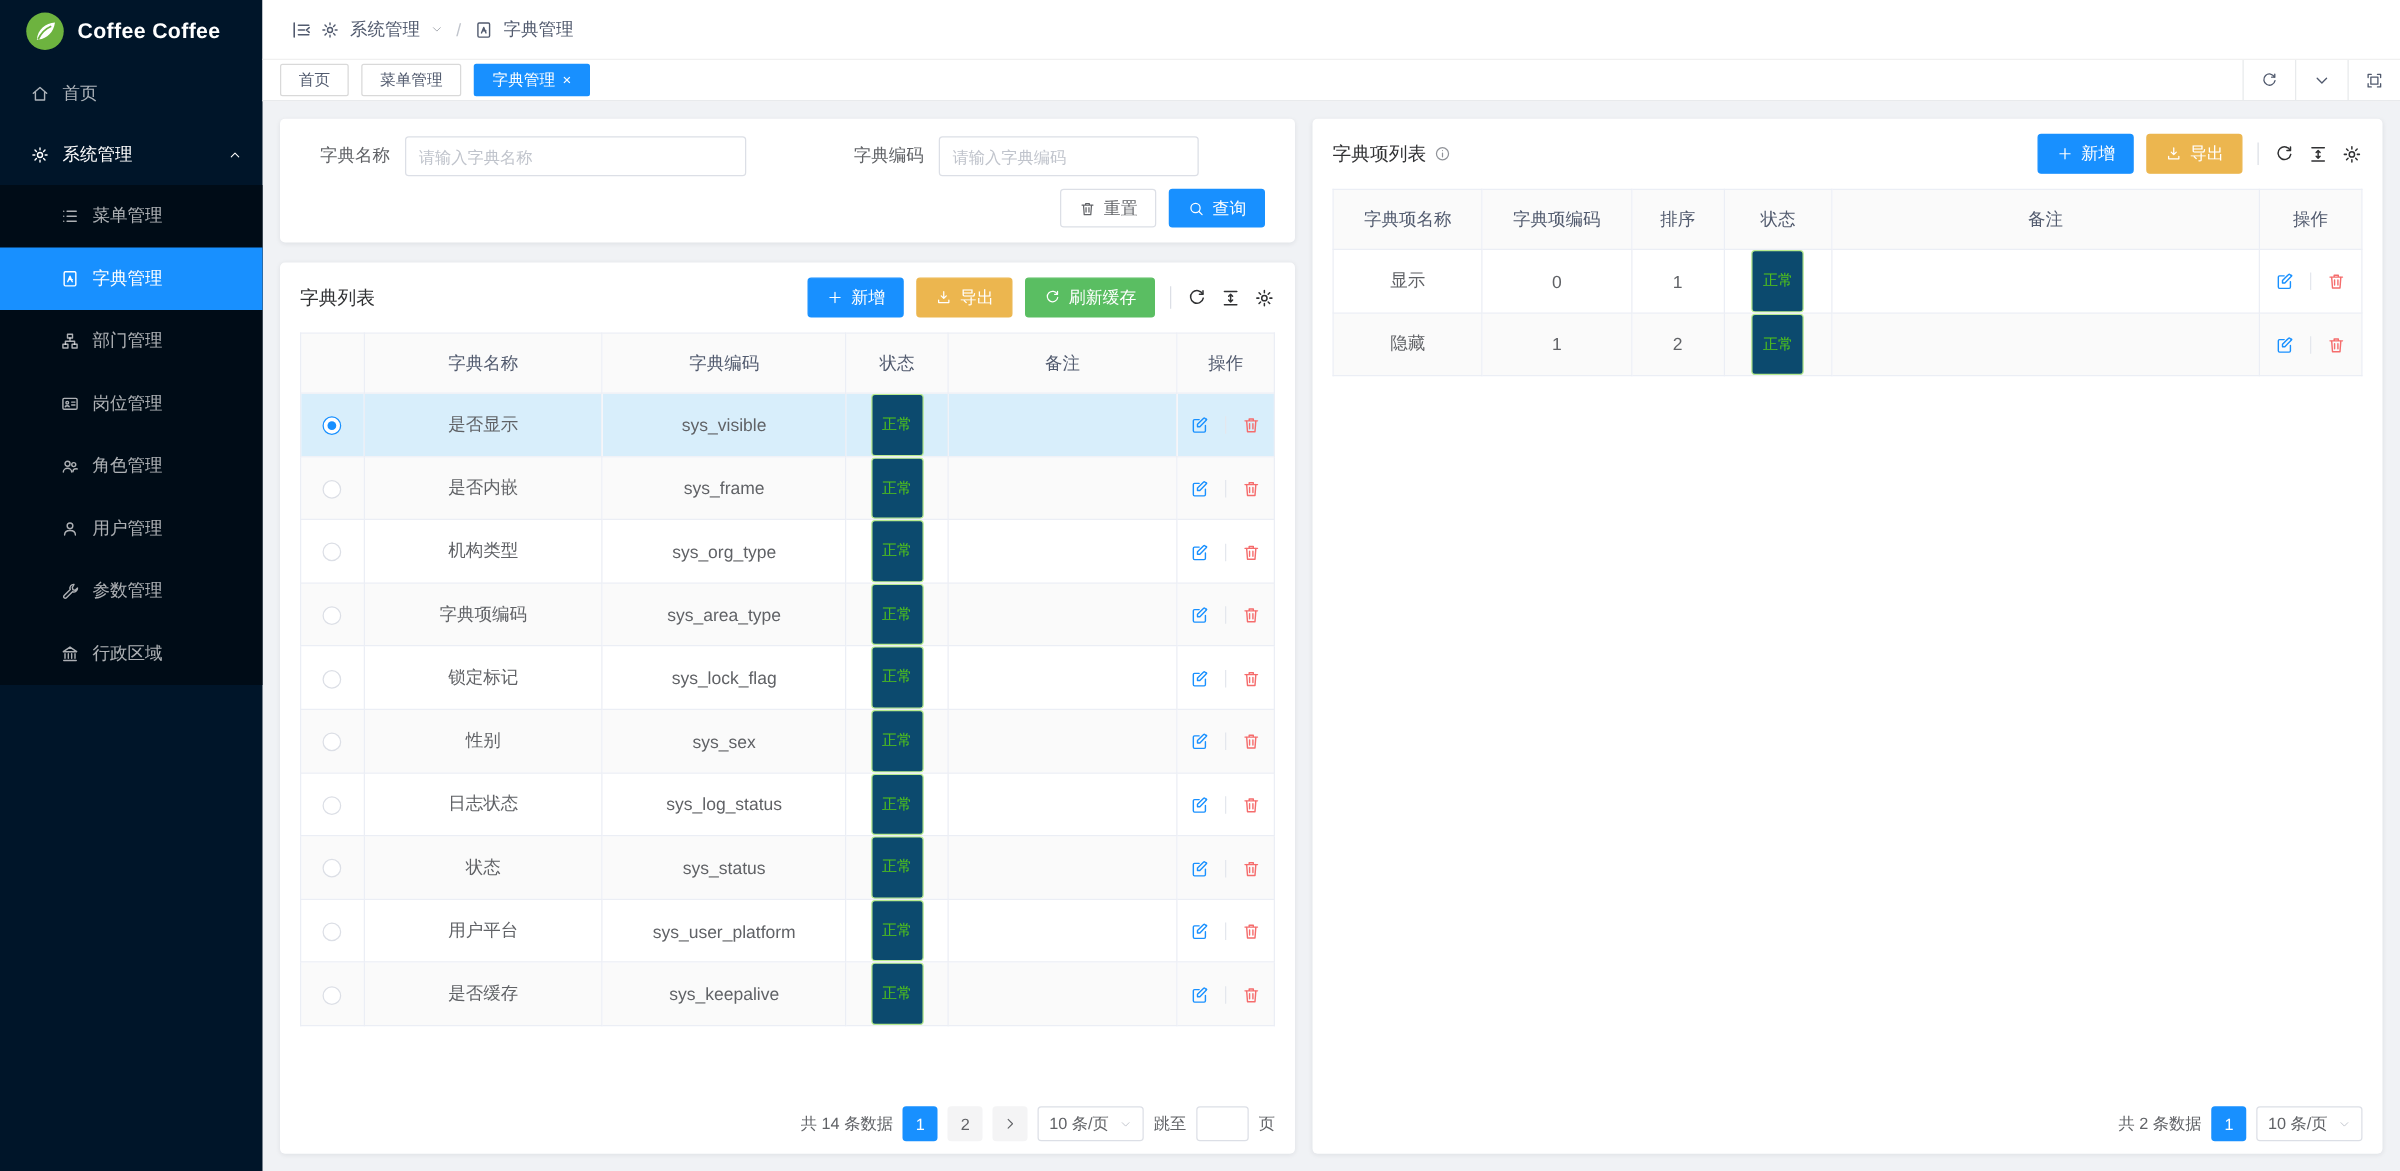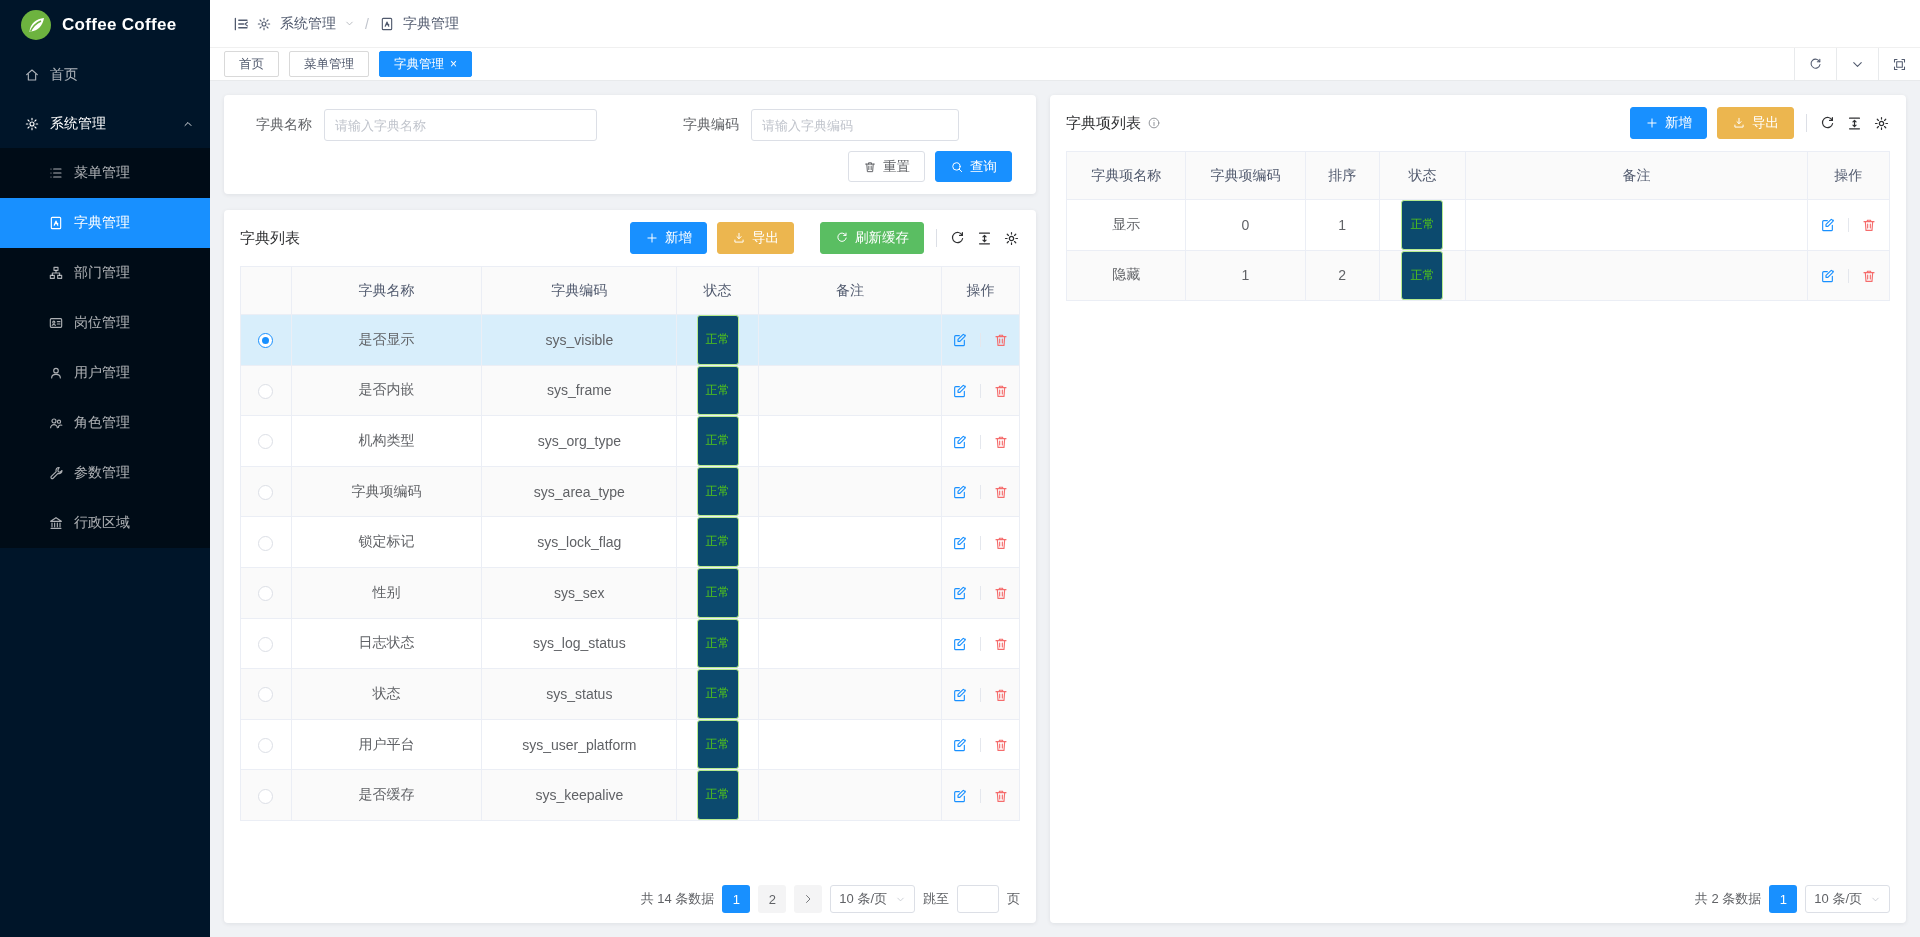--- a/index.html
+++ b/index.html
@@ -54,21 +54,21 @@
   .form-input { height:32px; border:1px solid #dcdfe6; border-radius:3px; padding:0 10px; font-size:13px; color:#606266; outline:none; }
   .form-input::placeholder { color:#c0c4cc; }
   .inp-name { width:273px; }
   .inp-code { width:208px; }
   .grp2 { margin-left:78px; }
   .form-btns { display:flex; justify-content:flex-end; gap:10px; margin-top:10px; }
   .btn { display:inline-flex; align-items:center; justify-content:center; gap:6px; height:31px; padding:0 14px; border-radius:3px; border:1px solid #dcdfe6; background:#fff; color:#606266; font-size:13.5px; cursor:pointer; }
   .btn .ic { width:14px; height:14px; }
   .btn-primary { background:#1890ff; border-color:#1890ff; color:#fff; }
   .btn-warning { background:#ecb64f; border-color:#ecb64f; color:#fff; }
-  .btn-success { background:#5abe62; border-color:#5abe62; color:#fff;margin-left:16px; }
+  .btn-success { background:#5abe62; border-color:#5abe62; color:#fff; }
 
   
   .list-card { flex:1; display:flex; flex-direction:column; padding:12px 16px 10px; min-height:0; }
   .card-head { display:flex; align-items:center; margin-bottom:12px; flex:none; }
   .card-title { font-size:15px; color:#303133; font-weight:500; display:flex; align-items:center; gap:6px; }
   .card-title .ic { width:14px; height:14px; color:#909399; }
   .head-tools { margin-left:auto; display:flex; align-items:center; gap:10px; }
   .tool-sep { width:1px; height:18px; background:#dcdfe6; margin:0 2px; }
   .mini-icon { color:#303133; display:flex; align-items:center; cursor:pointer; }
   .mini-icon .ic { width:17px; height:17px; }
@@ -257,29 +257,29 @@
         <span>部门管理</span>
       </div>
       <div class="menu-item">
         <svg class="ic">
             <use href="#i-post"></use>
           </svg>
         <span>岗位管理</span>
       </div>
       <div class="menu-item">
         <svg class="ic">
+            <use href="#i-role"></use>
+          </svg>
+        <span>角色管理</span>
+      </div>
+      <div class="menu-item">
+        <svg class="ic">
             <use href="#i-user"></use>
           </svg>
         <span>用户管理</span>
-      </div>
-      <div class="menu-item">
-        <svg class="ic">
-            <use href="#i-role"></use>
-          </svg>
-        <span>角色管理</span>
       </div>
       <div class="menu-item">
         <svg class="ic">
             <use href="#i-wrench"></use>
           </svg>
         <span>参数管理</span>
       </div>
       <div class="menu-item">
         <svg class="ic">
             <use href="#i-bank"></use>

